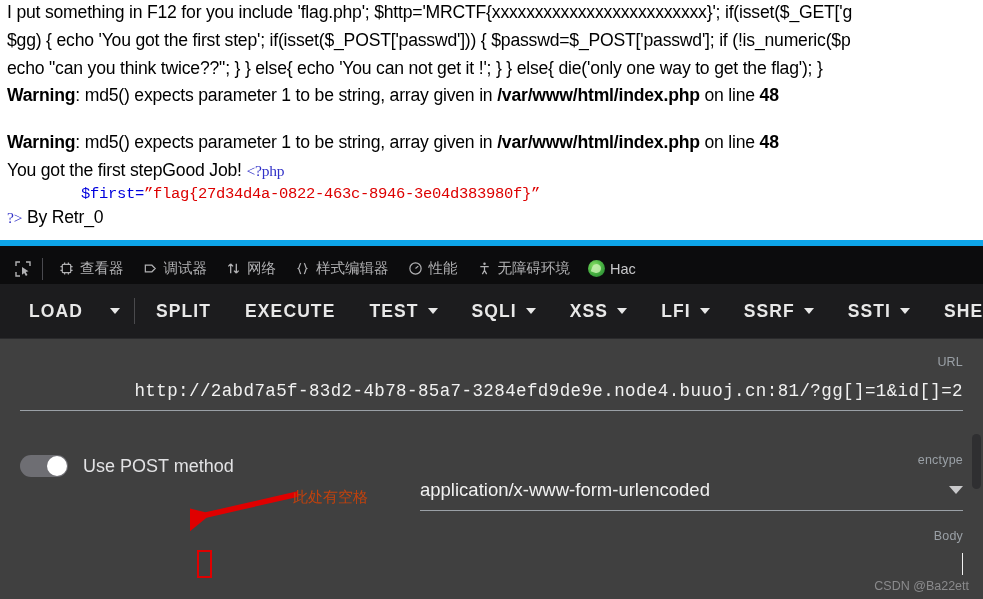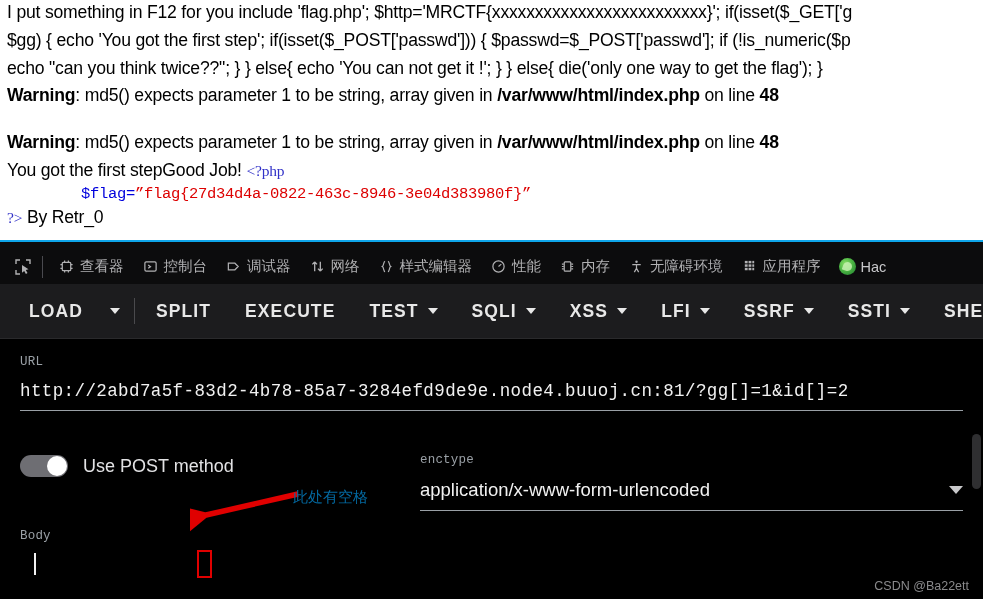--- a/index.html
+++ b/index.html
@@ -70,21 +70,21 @@
     letter-spacing: -0.3px;
   }
   .indent-tab { display: inline-block; width: 74px; }
 
   
   #devtools-toolbar {
     position: absolute;
     left: 0; top: 240px;
     width: 983px; height: 51px;
     background: #0c0c0d;
-    border-top: 2px solid #0ea5e9;
+    border-top: 6px solid #0ea5e9;
     display: flex;
     align-items: center;
     overflow: hidden;
   }
   .dt-picker {
     display: flex; align-items: center; justify-content: center;
     width: 34px; height: 30px;
     margin-left: 6px;
     color: #b1b1b3;
   }
@@ -126,22 +126,23 @@
     background: #c6f0b0;
     opacity: .85;
     transform: rotate(20deg);
   }
 
   
   #hackbar {
     position: absolute;
     left: 0; top: 284px;
     width: 983px; height: 315px;
-    background: #000000;
+    background: #404040;
     overflow: hidden;
+    text-align: right;
   }
   #hb-menu {
     position: relative;
     height: 55px;
     background: #1c1c1e;
     display: flex;
     align-items: center;
     padding-left: 22px;
     border-bottom: 1px solid #2a2a2c;
   }
@@ -172,21 +173,21 @@
     flex: none;
   }
 
   #hb-body { position: relative; padding: 0 20px; }
 
   .field-label {
     color: #9aa0a6;
     font-size: 12.5px;
     letter-spacing: .2px;
     margin-top: 16px;
-    font-family: Liberation Mono, monospace;
+    font-family: Liberation Sans, sans-serif;
   }
   .field-value {
     color: #f1f1f1;
     font-family: "Liberation Mono", monospace;
     font-size: 17.5px;
     letter-spacing: 0.4px;
     padding: 12px 0 9px 0;
     white-space: nowrap;
   }
   .underline {
@@ -275,21 +276,21 @@
   
   #annotation {
     position: absolute;
     left: 190px; top: 490px;
     width: 260px; height: 45px;
     pointer-events: none;
   }
   #annot-text {
     position: absolute;
     left: 103px; top: -2px;
-    color: #0369a1;
+    color: #c2410c;
     font-size: 15px;
     font-family: "Liberation Sans", sans-serif;
     white-space: nowrap;
   }
 
   
   #hb-scrollbar {
     position: absolute;
     right: 2px; top: 150px;
     width: 9px; height: 55px;
@@ -316,21 +317,21 @@
     <div class="phpline l1">I put something in F12 for you include 'flag.php'; $http='MRCTF{xxxxxxxxxxxxxxxxxxxxxxxxx}'; if(isset($_GET['g</div>
     <div class="phpline l2">$gg) { echo 'You got the first step'; if(isset($_POST['passwd'])) { $passwd=$_POST['passwd']; if (!is_numeric($p</div>
     <div class="phpline l3">echo "can you think twice??"; } } else{ echo 'You can not get it !'; } } else{ die('only one way to get the flag'); }</div>
 
     <div class="phpline warnline warn1"><b>Warning</b><span>: md5() expects parameter 1 to be string, array given in </span><b>/var/www/html/index.php</b><span> on line </span><b>48</b></div>
 
     <div class="phpline warnline warn2"><b>Warning</b><span>: md5() expects parameter 1 to be string, array given in </span><b>/var/www/html/index.php</b><span> on line </span><b>48</b></div>
 
     <div class="phpline gotstep"><span>You got the first stepGood Job! </span><span class="kw-php">&lt;?php</span></div>
 
-    <div class="flagline"><span class="indent-tab"></span><span class="var-blue">$flag=</span><span class="str-red">”</span><span class="str-red">flag{27d34d4a-0822-463c-8946-3e04d383980f}</span><span class="str-red">”</span></div>
+    <div class="flagline"><span class="indent-tab"></span><span class="var-blue">$first=</span><span class="str-red">”</span><span class="str-red">flag{27d34d4a-0822-463c-8946-3e04d383980f}</span><span class="str-red">”</span></div>
 
     <div class="phpline phpclose"><span class="kw-php">?&gt;</span><span> By Retr_0</span></div>
   </div>
 
   <div id="devtools-toolbar">
 
     <div class="dt-picker">
       <svg width="18" height="18" viewBox="0 0 18 18" fill="none" stroke="currentColor" stroke-width="1.4">
         <path d="M2 6V2h4M16 6V2h-4M2 12v4h4"></path>
         <path d="M8 7l6.5 4.2-2.7.8 1.7 3-1.6.9-1.7-3-2.2 1.9z" fill="currentColor" stroke="none"></path>
@@ -341,29 +342,20 @@
     <div class="dt-tab">
       <span class="tab-ico">
         <svg width="15" height="15" viewBox="0 0 16 16" fill="none" stroke="currentColor" stroke-width="1.3">
           <rect x="3.5" y="3.5" width="9" height="9" rx="1"></rect>
           <path d="M6 1.5v2M10 1.5v2M6 12.5v2M10 12.5v2M1.5 6h2M1.5 10h2M12.5 6h2M12.5 10h2"></path>
         </svg>
       </span>
       <span>查看器</span>
     </div>
 
-    <div class="dt-tab">
-      <span class="tab-ico">
-        <svg width="15" height="15" viewBox="0 0 16 16" fill="none" stroke="currentColor" stroke-width="1.3">
-          <rect x="2" y="3" width="12" height="10" rx="1.5"></rect>
-          <path d="M5.5 6.5L8 8.2l-2.5 1.7"></path>
-        </svg>
-      </span>
-      <span>控制台</span>
-    </div>
 
     <div class="dt-tab">
       <span class="tab-ico">
         <svg width="15" height="15" viewBox="0 0 16 16" fill="none" stroke="currentColor" stroke-width="1.3">
           <path d="M2.5 4.5h7l3.5 3.5-3.5 3.5h-7z"></path>
         </svg>
       </span>
       <span>调试器</span>
     </div>
 
@@ -388,57 +380,32 @@
     <div class="dt-tab">
       <span class="tab-ico">
         <svg width="15" height="15" viewBox="0 0 16 16" fill="none" stroke="currentColor" stroke-width="1.3">
           <circle cx="8" cy="8" r="6"></circle>
           <path d="M8 8l3-2.5"></path>
         </svg>
       </span>
       <span>性能</span>
     </div>
 
-    <div class="dt-tab">
-      <span class="tab-ico">
-        <svg width="15" height="15" viewBox="0 0 16 16" fill="none" stroke="currentColor" stroke-width="1.3">
-          <rect x="4.5" y="3" width="7" height="10" rx="1"></rect>
-          <path d="M2 5.5h2M2 8h2M2 10.5h2M12 5.5h2M12 8h2M12 10.5h2"></path>
-        </svg>
-      </span>
-      <span>内存</span>
-    </div>
 
 
     <div class="dt-tab">
       <span class="tab-ico">
         <svg width="15" height="15" viewBox="0 0 16 16" fill="none" stroke="currentColor" stroke-width="1.3">
           <circle cx="8" cy="3" r="1.3" fill="currentColor" stroke="none"></circle>
           <path d="M3.5 6h9M8 6v4M8 10l-2.3 4M8 10l2.3 4"></path>
         </svg>
       </span>
       <span>无障碍环境</span>
     </div>
 
-    <div class="dt-tab">
-      <span class="tab-ico">
-        <svg width="15" height="15" viewBox="0 0 16 16" fill="currentColor">
-          <rect x="3" y="2" width="3" height="2.6"></rect>
-            <rect x="7" y="2" width="3" height="2.6"></rect>
-            <rect x="11" y="2" width="2" height="2.6"></rect>
-          <rect x="3" y="5.7" width="3" height="2.6"></rect>
-            <rect x="7" y="5.7" width="3" height="2.6"></rect>
-            <rect x="11" y="5.7" width="2" height="2.6"></rect>
-          <rect x="3" y="9.4" width="3" height="2.6"></rect>
-            <rect x="7" y="9.4" width="3" height="2.6"></rect>
-            <rect x="11" y="9.4" width="2" height="2.6"></rect>
-        </svg>
-      </span>
-      <span>应用程序</span>
-    </div>
 
     <div class="dt-tab ff-tab">
       <span class="ff-logo"></span>
       <span>Hac</span>
     </div>
   </div>
 
   <div id="hackbar">
 
     <div id="hb-menu">

